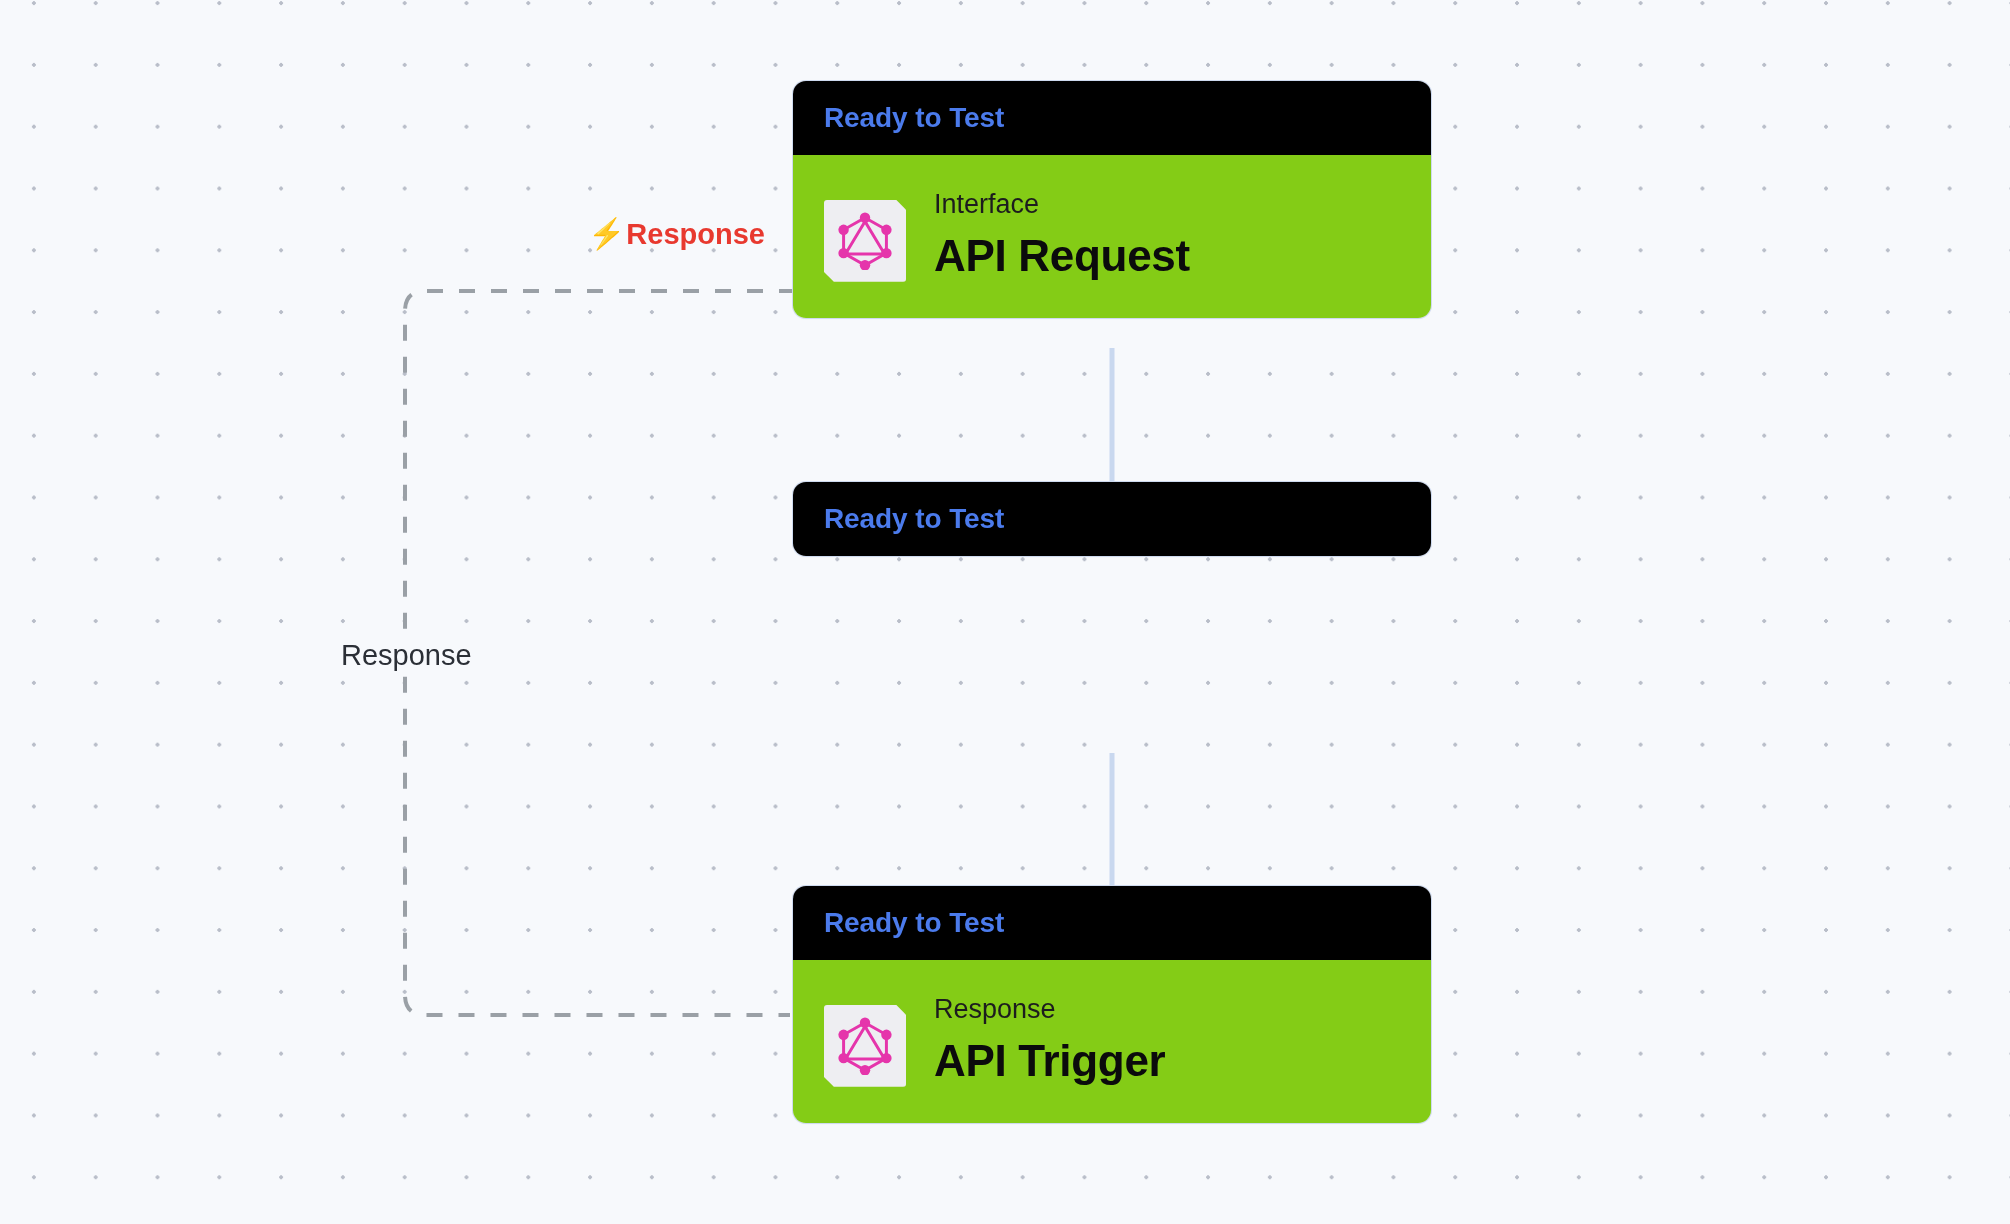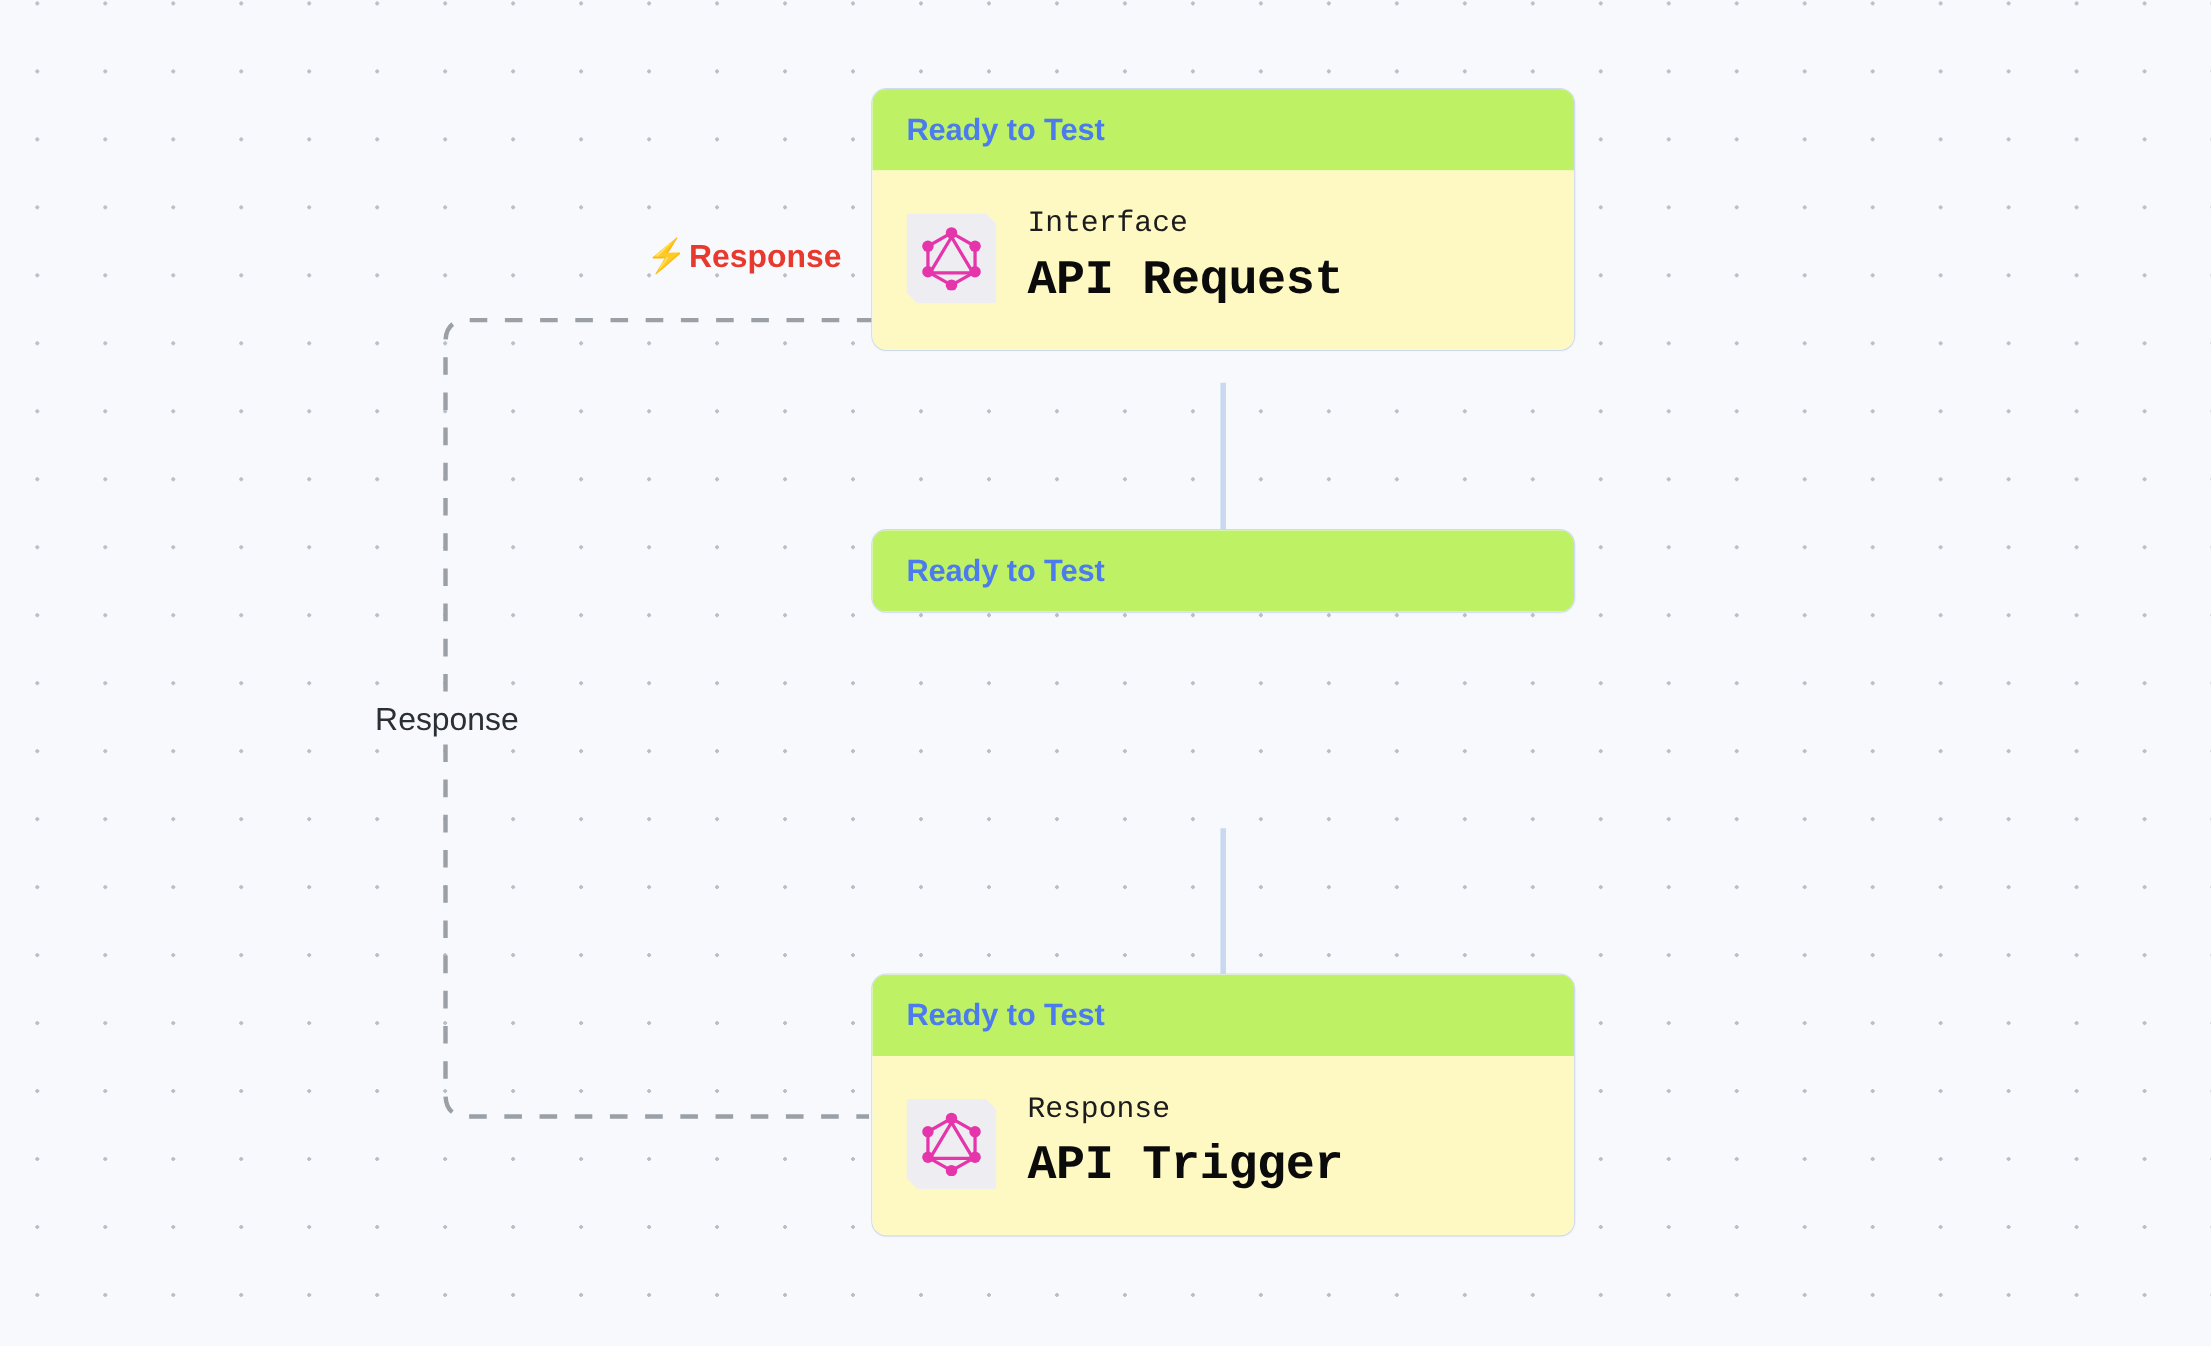--- a/index.html
+++ b/index.html
@@ -41,40 +41,39 @@
     width: 638px;
     box-sizing: border-box;
     border-radius: 13px;
     background: #ffffff;
     box-shadow: 0 0 0 1px rgba(203, 216, 238, 0.95),
                 0 1px 2px rgba(30, 50, 90, 0.05);
     overflow: hidden;
   }
   .node-header {
     height: 74px;
-    background: #bef264;
+    background: #000000;
     display: flex;
     align-items: center;
     padding: 0 0 0 31px;
     box-sizing: border-box;
   }
   .node-status {
     font-size: 28px;
     font-weight: bold;
     color: #4b7bec;
     letter-spacing: -0.1px;
     line-height: 1;
   }
   .node-body {
-    background: #fef9c3;
-    display: flex;
-    align-items: center;
+    background: #84cc16;
+    display: flex;
+    align-items: flex-end;
     padding: 33px 31px 36px 31px;
     box-sizing: border-box;
-    font-family: Liberation Mono, monospace;
   }
 
   .node-icon {
     width: 82px;
     height: 82px;
     flex: 0 0 82px;
     border-radius: 3px;
     display: flex;
     align-items: center;
     justify-content: center;

